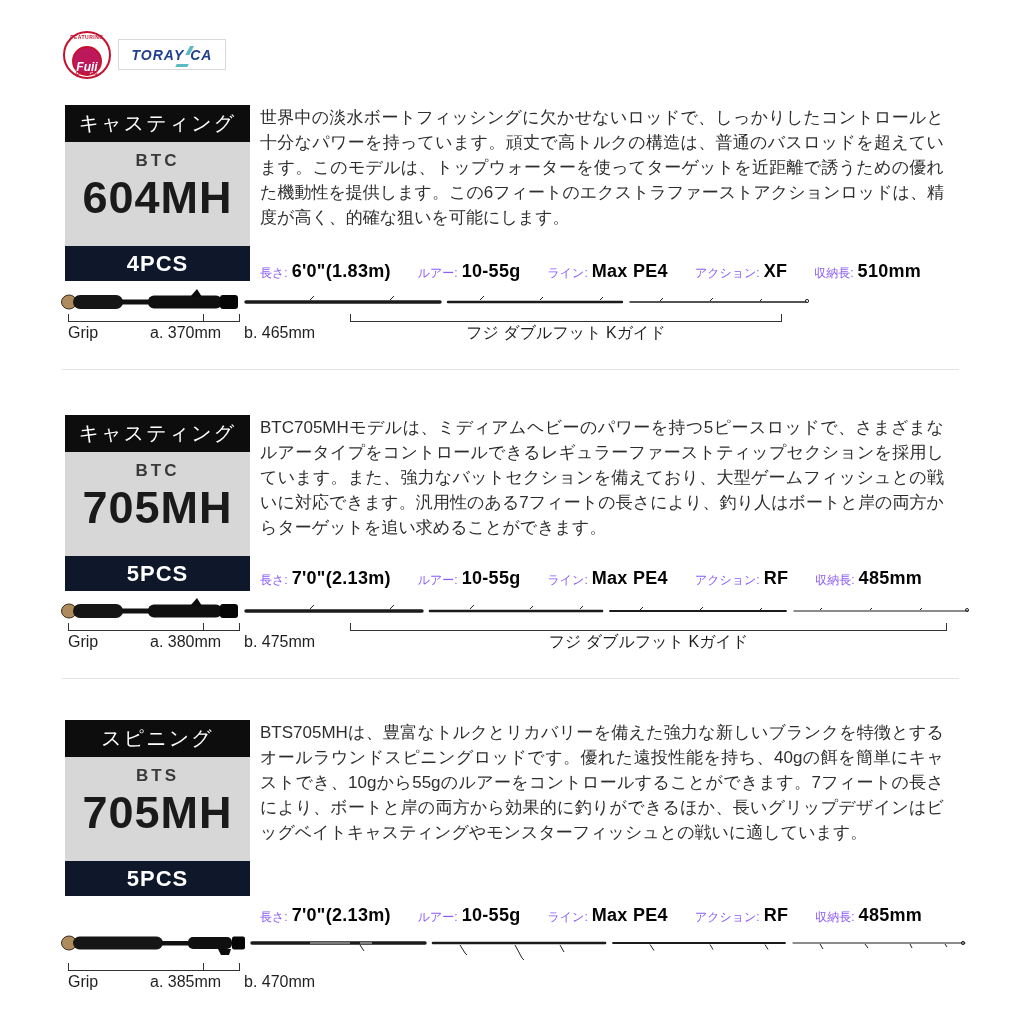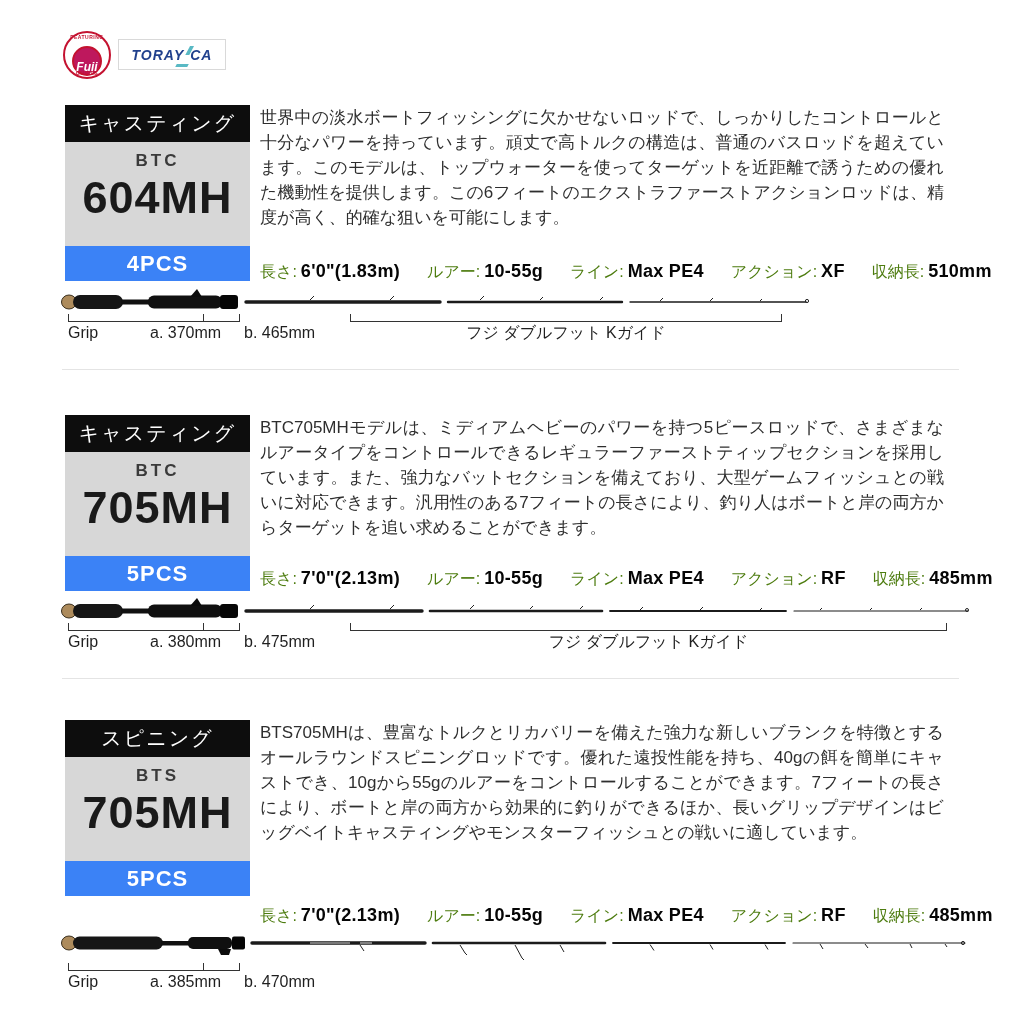--- a/index.html
+++ b/index.html
@@ -25,29 +25,29 @@
   
   .rod-section { position:absolute; left:0; width:1024px; }
   #section-0 { top:105px; } #section-1 { top:415px; } #section-2 { top:720px; }
 
   .badge { position:absolute; left:65px; top:0; width:185px; }
   .badge-header { height:37px; background:#0d0d0d; color:#fff; display:flex; align-items:center; justify-content:center;
                   font-size:20px; letter-spacing:2px; }
   .badge-body { height:104px; background:#d7d7d7; text-align:center; padding-top:9px; }
   .badge-series { font-size:17px; letter-spacing:3px; color:#3a3a3a; font-weight:bold; }
   .badge-model { font-size:45px; font-weight:800; color:#1a1a1a; letter-spacing:1px; line-height:1.2; }
-  .badge-footer { height:35px; background:#3b82f6; color:#fff; display:flex; align-items:center; justify-content:center;
+  .badge-footer { height:35px; background:#0f172a; color:#fff; display:flex; align-items:center; justify-content:center;
                   font-size:22px; font-weight:bold; letter-spacing:1px; }
 
   .desc { position:absolute; left:260px; top:0; width:684px; font-size:17px; line-height:25px; color:#2e2e2e;
           text-align:justify; }
 
   .specs { position:absolute; left:260px; display:flex; align-items:baseline; gap:27px; white-space:nowrap; }
   #section-0 .specs { top:156px; } #section-1 .specs { top:153px; } #section-2 .specs { top:185px; }
-  .spec-label { font-size:16px; color:#4d7c0f; }
+  .spec-label { font-size:12px; color:#8b5cf6; }
   .spec-value { font-size:18px; font-weight:bold; color:#050505; margin-left:4px; letter-spacing:.3px; }
 
   .rod-art { position:absolute; left:60px; }
   #section-0 .rod-art { top:184px; } #section-1 .rod-art { top:183px; } #section-2 .rod-art { top:212px; }
 
   
   .grip-bracket { position:absolute; left:68px; width:172px; height:8px;
                   border-left:1px solid #333; border-right:1px solid #333; border-bottom:1px solid #333; }
   .grip-bracket .tick { position:absolute; left:134px; top:0; width:1px; height:8px; background:#333; }
   .guide-bracket { position:absolute; height:8px;

